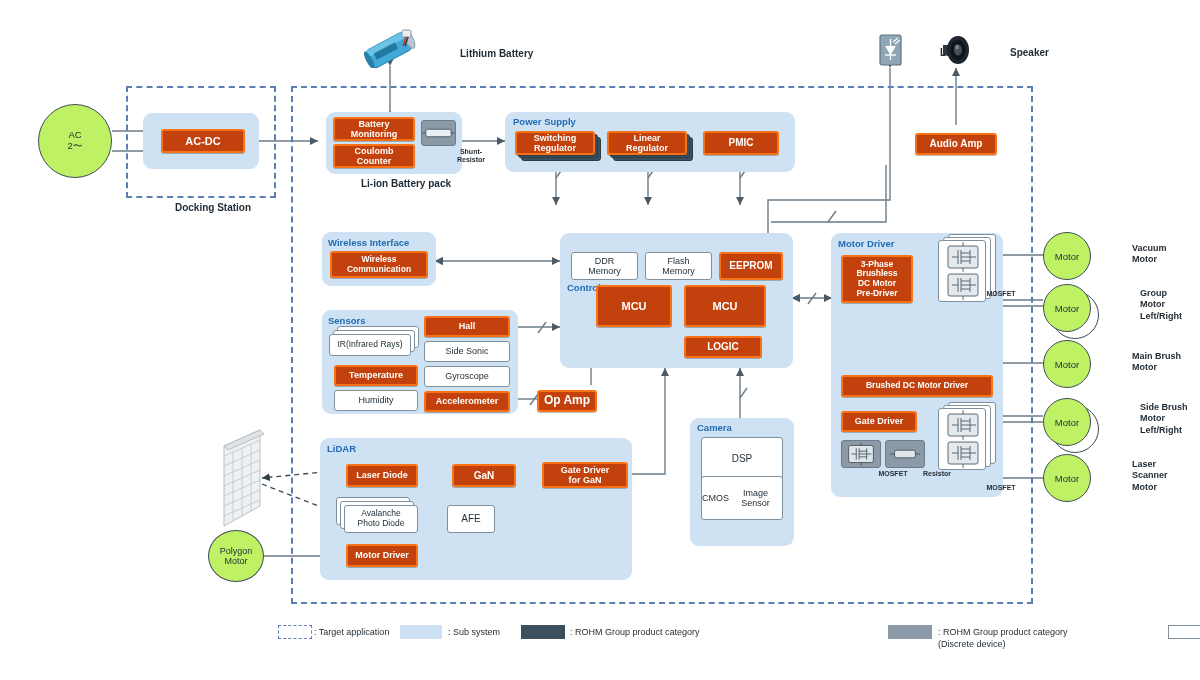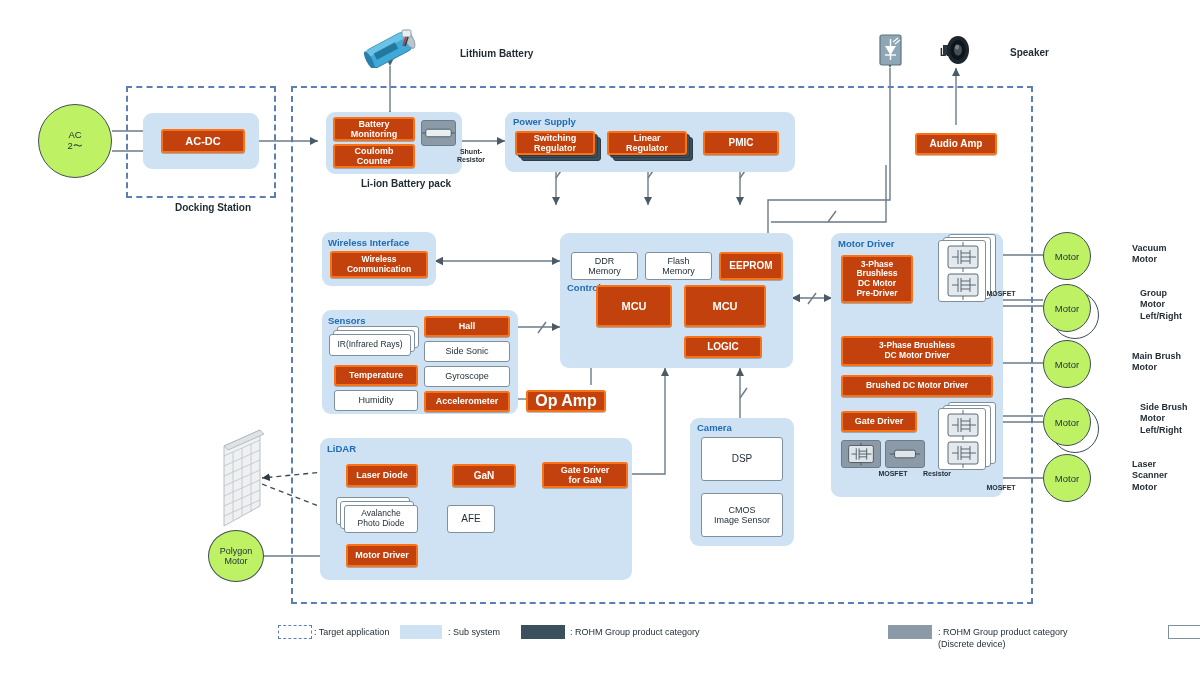--- a/index.html
+++ b/index.html
@@ -245,21 +245,21 @@
     <div class="layer node nonrohm ttl85" style="left:0px;top:0px;width:82px;height:22px;">IR(Infrared Rays)</div>
   </div>
   <div class="node rohm ttl9" style="left:334px;top:365px;width:84px;height:21px;">Temperature</div>
   <div class="node nonrohm ttl9" style="left:334px;top:390px;width:84px;height:21px;">Humidity</div>
 
   <div class="node rohm ttl9" style="left:424px;top:316px;width:86px;height:21px;">Hall</div>
   <div class="node nonrohm ttl9" style="left:424px;top:341px;width:86px;height:21px;">Side Sonic</div>
   <div class="node nonrohm ttl9" style="left:424px;top:366px;width:86px;height:21px;">Gyroscope</div>
   <div class="node rohm ttl9" style="left:424px;top:391px;width:86px;height:21px;">Accelerometer</div>
 
-  <div class="node rohm ttl10" style="left:526px;top:390px;width:80px;height:22px;font-size:16px;">Op Amp</div>
+  <div class="node rohm ttl10" style="left:537px;top:390px;width:60px;height:22px;font-size:12px;">Op Amp</div>
 
   <div class="subsys" style="left:560px;top:233px;width:233px;height:135px;"></div>
   <div class="subsys-title" style="left:567px;top:238px;margin-top:44px;">Control</div>
 
   <div class="node nonrohm ttl9" style="left:571px;top:252px;width:67px;height:28px;flex-direction:column;">
     <span>DDR</span>
     <span>Memory</span>
   </div>
   <div class="node nonrohm ttl9" style="left:645px;top:252px;width:67px;height:28px;flex-direction:column;">
     <span>Flash</span>
@@ -267,21 +267,21 @@
   </div>
   <div class="node rohm ttl10" style="left:719px;top:252px;width:64px;height:28px;font-size:10px;">EEPROM</div>
 
   <div class="node rohm ttl11" style="left:596px;top:285px;width:76px;height:42px;font-size:11px;">MCU</div>
   <div class="node rohm ttl11" style="left:684px;top:285px;width:82px;height:42px;font-size:11px;">MCU</div>
   <div class="node rohm ttl10" style="left:684px;top:336px;width:78px;height:22px;font-size:10px;">LOGIC</div>
 
   <div class="subsys" style="left:690px;top:418px;width:104px;height:128px;"></div>
   <div class="subsys-title" style="left:697px;top:422px;">Camera</div>
   <div class="node nonrohm ttl10" style="left:701px;top:437px;width:82px;height:44px;font-size:10px;">DSP</div>
-  <div class="node nonrohm ttl9" style="left:701px;top:493px;width:82px;height:44px;flex-direction:column;">
+  <div class="node nonrohm ttl9" style="left:701px;top:476px;width:82px;height:44px;flex-direction:row;">
     <span>CMOS</span>
     <span>Image Sensor</span>
   </div>
 
   <div class="subsys" style="left:320px;top:438px;width:312px;height:142px;"></div>
   <div class="subsys-title" style="left:327px;top:443px;">LiDAR</div>
 
   <div class="node rohm ttl9" style="left:346px;top:464px;width:72px;height:23px;">Laser Diode</div>
   <div class="node rohm ttl10" style="left:452px;top:464px;width:64px;height:23px;font-size:10px;">GaN</div>
   <div class="node rohm ttl9" style="left:542px;top:462px;width:86px;height:26px;flex-direction:column;">
@@ -322,24 +322,20 @@
   <div class="subsys" style="left:831px;top:233px;width:172px;height:264px;"></div>
   <div class="subsys-title" style="left:838px;top:238px;">Motor Driver</div>
 
   <div class="node rohm ttl85" style="left:841px;top:255px;width:72px;height:48px;flex-direction:column;">
     <span>3-Phase</span>
     <span>Brushless</span>
     <span>DC Motor</span>
     <span>Pre-Driver</span>
   </div>
 
-  <div class="node rohm ttl85" style="left:841px;top:336px;width:152px;height:30px;flex-direction:column;">
-    <span>3-Phase Brushless</span>
-    <span>DC Motor Driver</span>
-  </div>
 
   <div class="node rohm ttl85" style="left:841px;top:375px;width:152px;height:22px;">Brushed DC Motor Driver</div>
 
   <div class="node rohm ttl9" style="left:841px;top:411px;width:76px;height:21px;">Gate Driver</div>
 
   <div class="stack" style="left:938px;top:240px;width:62px;height:64px;">
     <div class="layer" style="left:10px;top:-6px;width:48px;height:62px;background:#ffffff;border:1px solid #7f909c;"></div>
     <div class="layer" style="left:5px;top:-3px;width:48px;height:62px;background:#ffffff;border:1px solid #7f909c;"></div>
     <div class="layer" style="left:0px;top:0px;width:48px;height:62px;background:#ffffff;border:1px solid #7f909c;">
       <svg viewBox="0 0 48 62" width="48" height="62">

